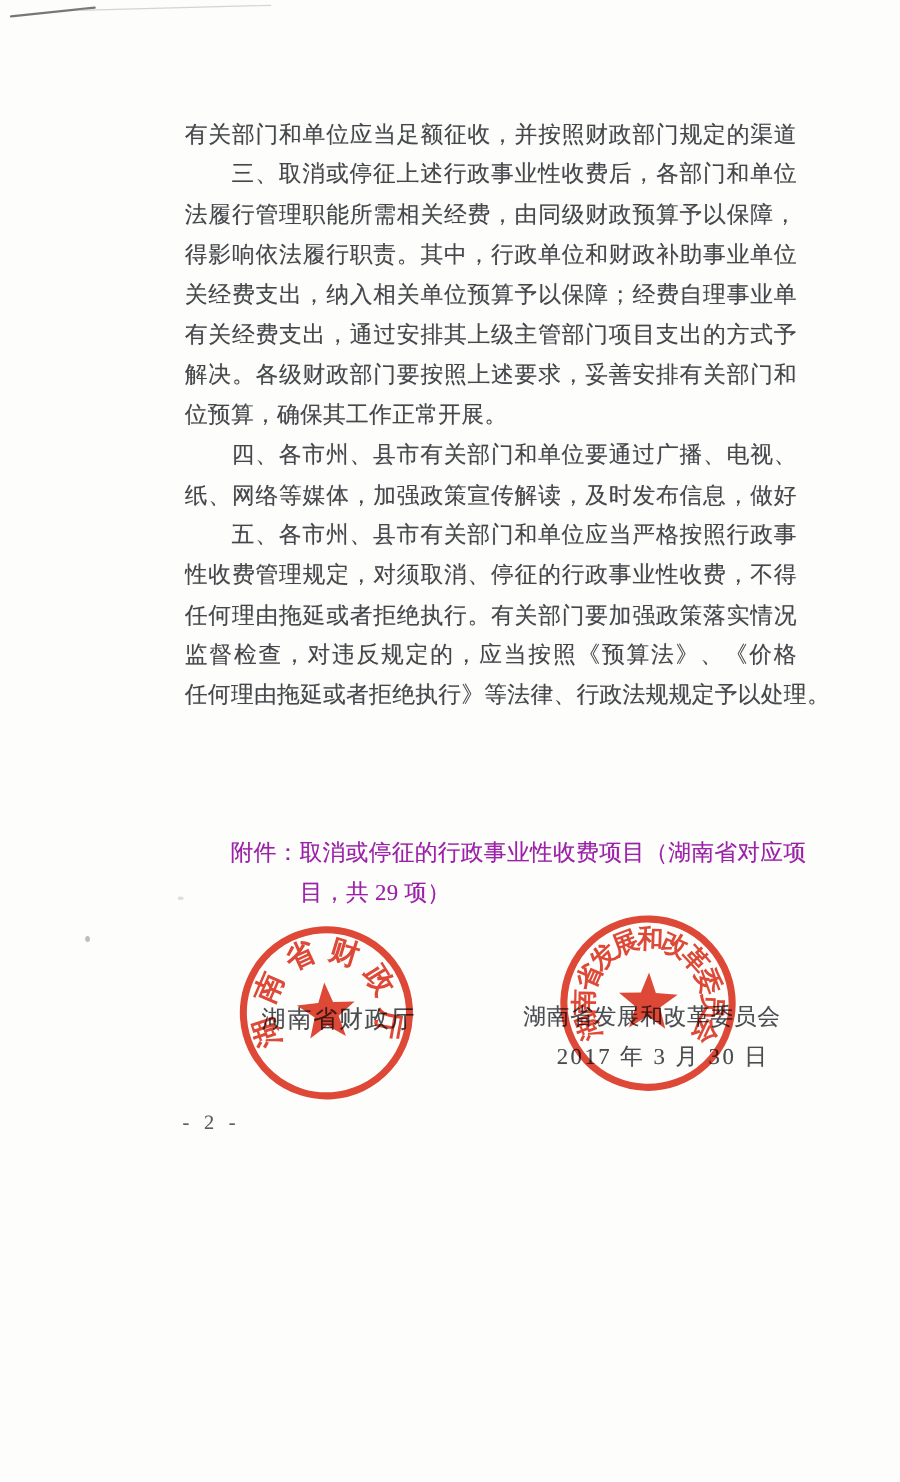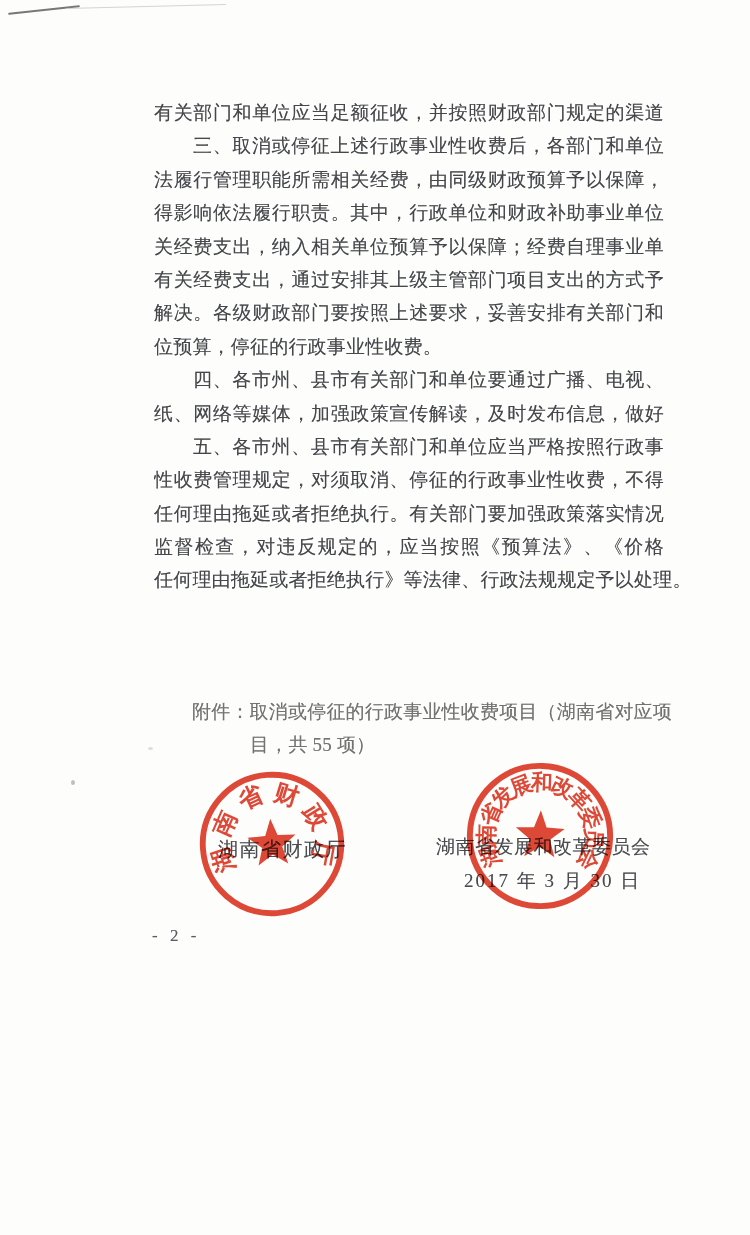--- a/index.html
+++ b/index.html
@@ -40,21 +40,21 @@
   }
   .line { white-space: nowrap; }
   .line.fill { text-align: justify; text-align-last: justify; white-space: normal; overflow: hidden; height: 33.4px; }
   .line.indent { padding-left: 39px; }
   .line.indent.fill { padding-left: 39px; }
 
   .attachment {
     position: absolute;
     left: 154px; top: 695px; width: 520px;
     font-size: 19px; line-height: 33.4px;
-    color: #737373;
+    color: #a21caf;
     letter-spacing: .2px;
     text-shadow: 0 0 .6px rgba(80,80,85,.45);
   }
   .attachment .att-line1 { padding-left: 38px; white-space: nowrap; }
   .attachment .att-line2 { padding-left: 96px; white-space: nowrap; }
 
   
   .sig {
     position: absolute;
     color: #4a4c50;
@@ -101,33 +101,33 @@
   <div class="artifact speck2"></div>
 
   <div class="doc-body">
     <div class="line fill">有关部门和单位应当足额征收，并按照财政部门规定的渠道全</div>
     <div class="line indent fill">三、取消或停征上述行政事业性收费后，各部门和单位依</div>
     <div class="line fill">法履行管理职能所需相关经费，由同级财政预算予以保障，不</div>
     <div class="line fill">得影响依法履行职责。其中，行政单位和财政补助事业单位有</div>
     <div class="line fill">关经费支出，纳入相关单位预算予以保障；经费自理事业单位</div>
     <div class="line fill">有关经费支出，通过安排其上级主管部门项目支出的方式予以</div>
     <div class="line fill">解决。各级财政部门要按照上述要求，妥善安排有关部门和单</div>
-    <div class="line">位预算，停征的行政事业性收费。</div>
+    <div class="line">位预算，确保其工作正常开展。</div>
     <div class="line indent fill">四、各市州、县市有关部门和单位要通过广播、电视、报</div>
     <div class="line fill">纸、网络等媒体，加强政策宣传解读，及时发布信息，做好舆</div>
     <div class="line indent fill">五、各市州、县市有关部门和单位应当严格按照行政事业</div>
     <div class="line fill">性收费管理规定，对须取消、停征的行政事业性收费，不得以</div>
     <div class="line fill">任何理由拖延或者拒绝执行。有关部门要加强政策落实情况的</div>
     <div class="line fill">监督检查，对违反规定的，应当按照《预算法》、《价格法》、《财</div>
     <div class="line">任何理由拖延或者拒绝执行》等法律、行政法规规定予以处理。</div>
   </div>
 
   <div class="attachment">
     <div class="att-line1">附件：取消或停征的行政事业性收费项目（湖南省对应项</div>
-    <div class="att-line2">目，共 55 项）</div>
+    <div class="att-line2">目，共 29 项）</div>
   </div>
 
   <div class="sig left">湖南省财政厅</div>
   <div class="sig right">湖南省发展和改革委员会</div>
   <div class="sig date">2017 年 3 月 30 日</div>
 
   <svg class="seal left" viewBox="0 0 160 160">
     <circle class="seal-ring" cx="80" cy="80" r="71" stroke="#dd3a27"></circle>
     <polygon class="seal-star" points="80,54 86.35,71.26 104.73,71.97 90.27,83.34 95.28,101.03 80,90.8 64.72,101.03 69.73,83.34 55.27,71.97 73.65,71.26" fill="#dd3a27"></polygon>
     <g class="seal-arc">

